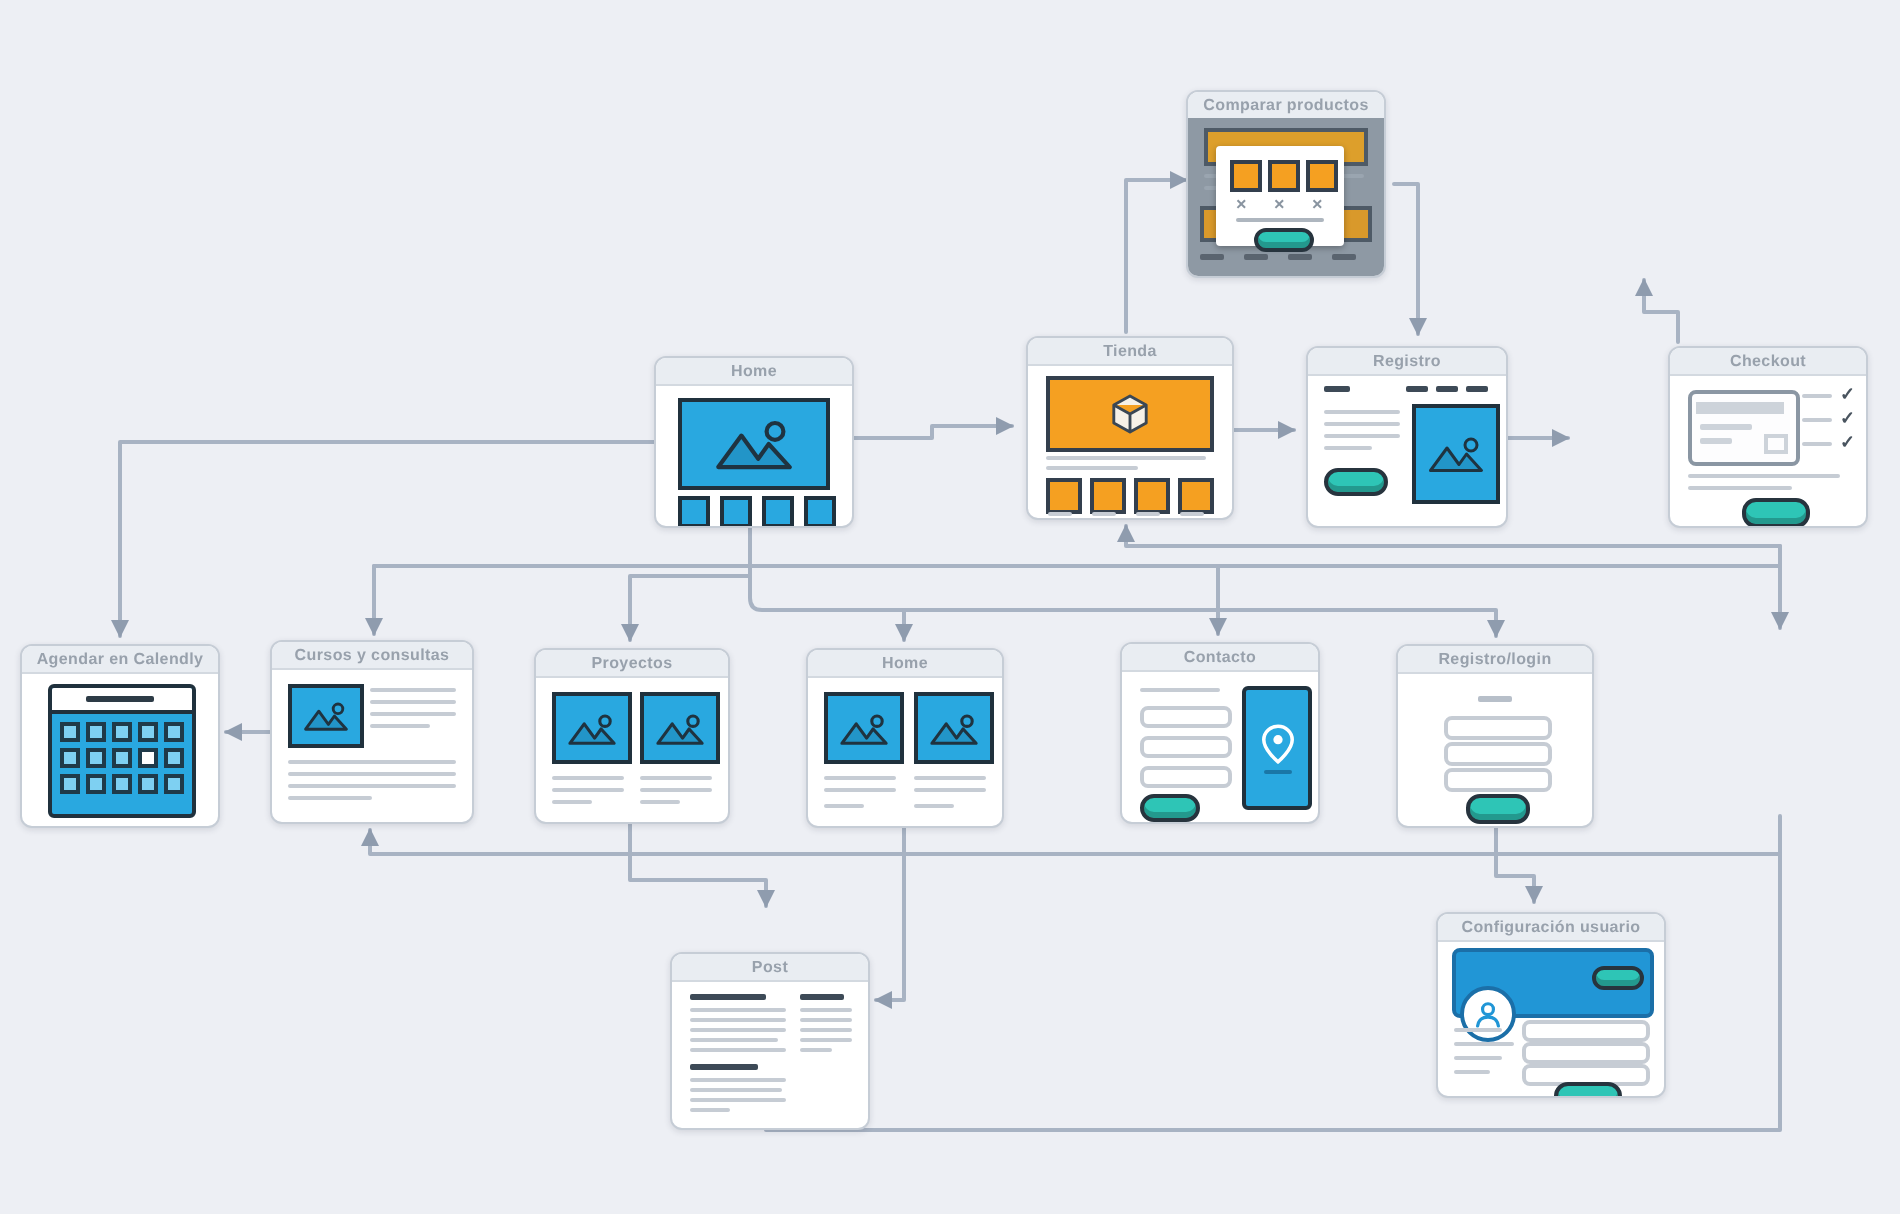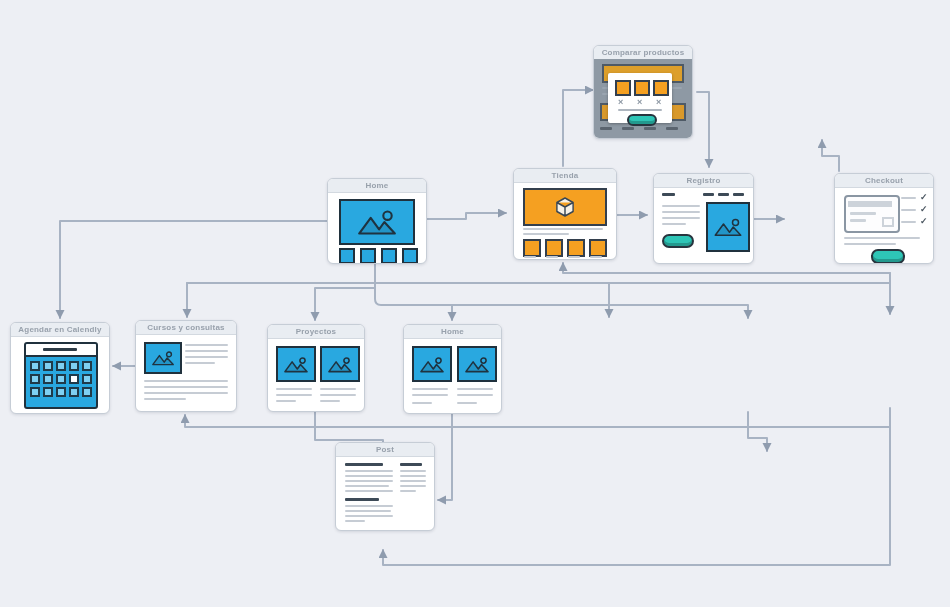--- a/index.html
+++ b/index.html
@@ -257,24 +257,51 @@
       </div>
       <div class="ln" style="left:8px;top:50px;width:36px;"></div>
       <div class="ln" style="left:8px;top:56px;width:36px;"></div>
       <div class="ln" style="left:8px;top:64px;width:20px;"></div>
       <div class="ln" style="left:53px;top:50px;width:36px;"></div>
       <div class="ln" style="left:53px;top:56px;width:36px;"></div>
       <div class="ln" style="left:53px;top:64px;width:20px;"></div>
     </div>
   </div>
 
-
-
-
-  <div class="card" style="left:335px;top:442px;width:98px;height:87px;">
+  <div class="card" style="left:560px;top:321px;width:98px;height:89px;">
+    <div class="title">Contacto</div>
+    <div class="body">
+      <div class="ln" style="left:9px;top:9px;width:40px;"></div>
+      <div class="inp" style="left:9px;top:18px;width:42px;height:7px;"></div>
+      <div class="inp" style="left:9px;top:33px;width:42px;height:7px;"></div>
+      <div class="inp" style="left:9px;top:48px;width:42px;height:7px;"></div>
+      <div class="pill" style="left:9px;top:62px;width:26px;height:10px;"></div>
+      <div class="abs" style="left:60px;top:8px;width:31px;height:58px;background:#29a8e0;border:2px solid #20313d;border-radius:3px;display:flex;flex-direction:column;align-items:center;justify-content:center;gap:3px;">
+        <svg width="16" height="20" viewBox="0 0 18 22">
+            <path d="M9 1 C4.6 1 1 4.4 1 8.6 C1 14.4 9 21 9 21 S17 14.4 17 8.6 C17 4.4 13.4 1 9 1 Z" fill="none" stroke="#ffffff" stroke-width="2"></path>
+            <circle cx="9" cy="8.6" r="2.6" fill="#ffffff"></circle>
+          </svg>
+        <div style="width:14px;height:2px;background:rgba(0,30,60,.35);border-radius:1px;"></div>
+      </div>
+    </div>
+  </div>
+
+  <div class="card" style="left:698px;top:322px;width:97px;height:90px;">
+    <div class="title">Registro/login</div>
+    <div class="body">
+      <div class="abs" style="left:40px;top:12px;width:17px;height:3px;background:#b7bfc9;border-radius:1px;"></div>
+      <div class="inp" style="left:23px;top:22px;width:50px;height:8px;"></div>
+      <div class="inp" style="left:23px;top:35px;width:50px;height:8px;"></div>
+      <div class="inp" style="left:23px;top:48px;width:50px;height:8px;"></div>
+      <div class="pill" style="left:34px;top:61px;width:28px;height:11px;"></div>
+    </div>
+  </div>
+
+
+  <div class="card" style="left:335px;top:476px;width:98px;height:87px;">
     <div class="title">Post</div>
     <div class="body">
       <div class="lnd" style="left:9px;top:7px;width:38px;"></div>
       <div class="ln" style="left:9px;top:14px;width:48px;"></div>
       <div class="ln" style="left:9px;top:19px;width:48px;"></div>
       <div class="ln" style="left:9px;top:24px;width:48px;"></div>
       <div class="ln" style="left:9px;top:29px;width:44px;"></div>
       <div class="ln" style="left:9px;top:34px;width:48px;"></div>
       <div class="lnd" style="left:9px;top:42px;width:34px;"></div>
       <div class="ln" style="left:9px;top:49px;width:48px;"></div>
@@ -283,14 +310,36 @@
       <div class="ln" style="left:9px;top:64px;width:20px;"></div>
       <div class="lnd" style="left:64px;top:7px;width:22px;"></div>
       <div class="ln" style="left:64px;top:14px;width:26px;"></div>
       <div class="ln" style="left:64px;top:19px;width:26px;"></div>
       <div class="ln" style="left:64px;top:24px;width:26px;"></div>
       <div class="ln" style="left:64px;top:29px;width:26px;"></div>
       <div class="ln" style="left:64px;top:34px;width:16px;"></div>
     </div>
   </div>
 
+  <div class="card" style="left:718px;top:456px;width:113px;height:91px;">
+    <div class="title">Configuración usuario</div>
+    <div class="body">
+      <div class="abs" style="left:7px;top:4px;width:97px;height:31px;background:#2196d6;border:2px solid #1b6fa8;border-radius:4px;">
+        <div class="pill" style="left:68px;top:7px;width:22px;height:8px;"></div>
+      </div>
+      <div class="abs" style="left:11px;top:23px;width:24px;height:24px;background:#ffffff;border:2px solid #1b6fa8;border-radius:50%;display:flex;align-items:center;justify-content:center;">
+        <svg width="16" height="16" viewBox="0 0 20 20">
+            <circle cx="10" cy="7" r="3.4" fill="none" stroke="#2196d6" stroke-width="2"></circle>
+            <path d="M3.5 17.5 C4 13.8 6.6 12 10 12 C13.4 12 16 13.8 16.5 17.5" fill="none" stroke="#2196d6" stroke-width="2" stroke-linecap="round"></path>
+          </svg>
+      </div>
+      <div class="ln" style="left:8px;top:44px;width:24px;"></div>
+      <div class="ln" style="left:8px;top:51px;width:30px;"></div>
+      <div class="ln" style="left:8px;top:58px;width:24px;"></div>
+      <div class="ln" style="left:8px;top:65px;width:18px;"></div>
+      <div class="inp" style="left:42px;top:40px;width:60px;height:7px;"></div>
+      <div class="inp" style="left:42px;top:51px;width:60px;height:7px;"></div>
+      <div class="inp" style="left:42px;top:62px;width:60px;height:7px;"></div>
+      <div class="pill" style="left:58px;top:71px;width:30px;height:10px;"></div>
+    </div>
+  </div>
 
 </div>
 
 </body></html>

